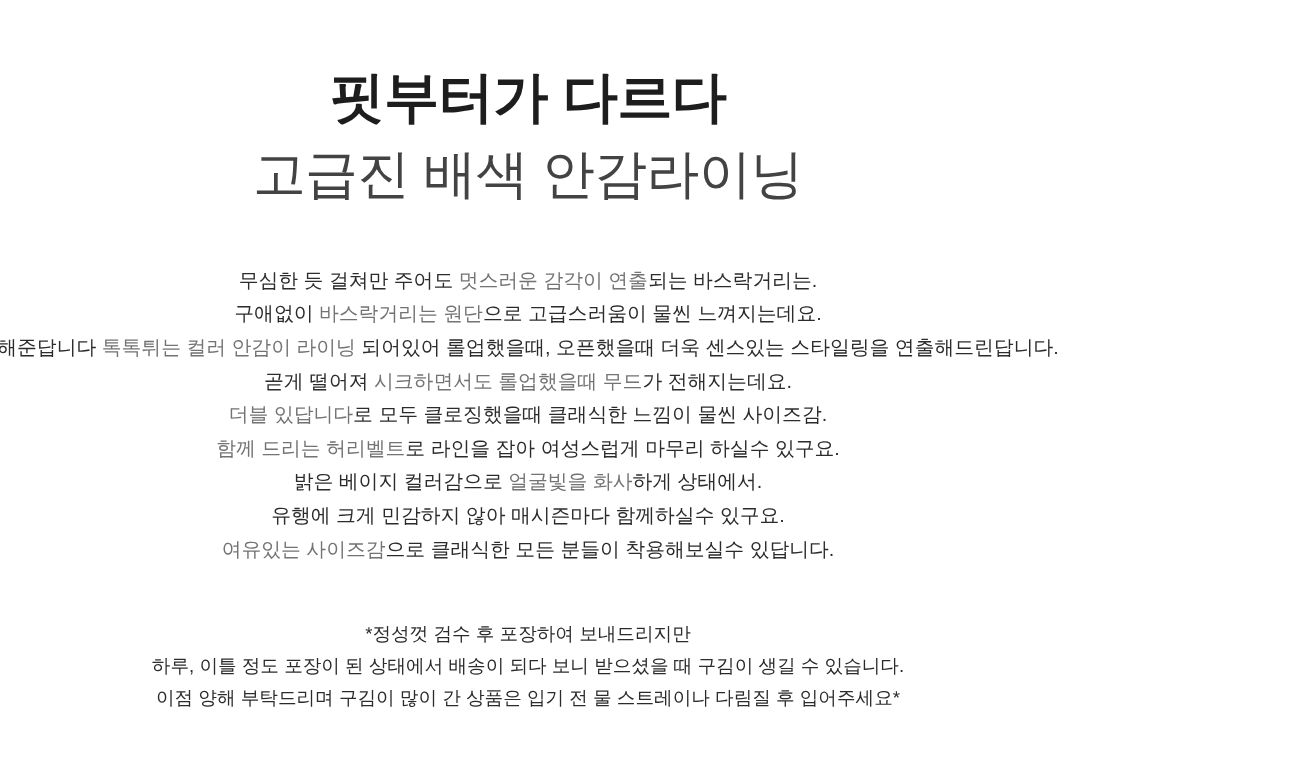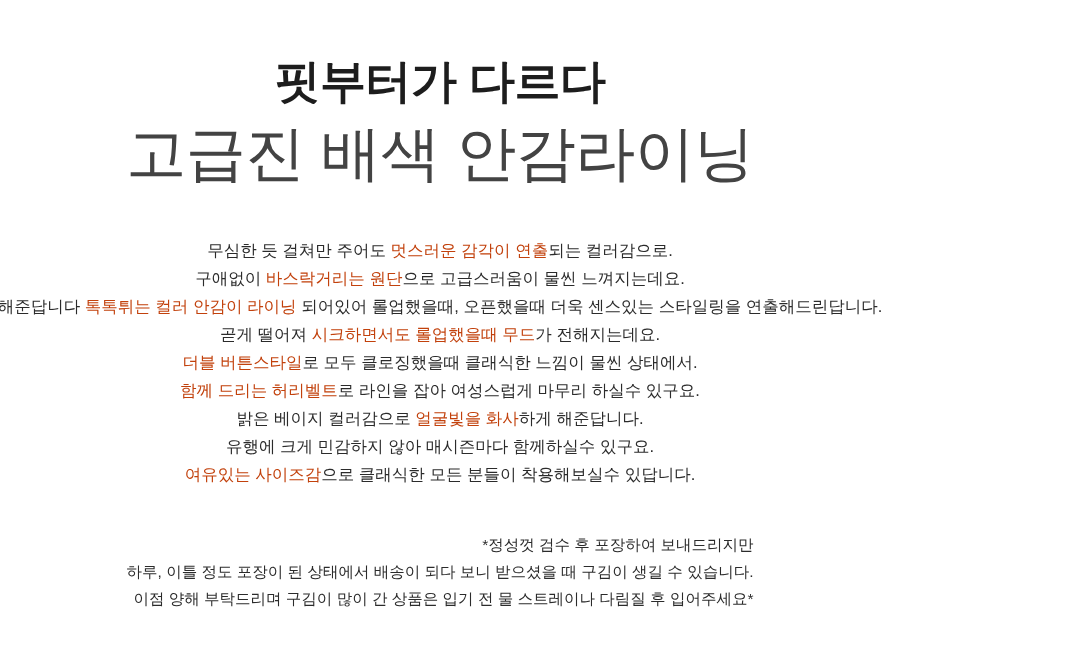--- a/index.html
+++ b/index.html
@@ -29,67 +29,67 @@
     line-height: 1.0;
   }
   .headline-primary {
     font-size: 46px;
     font-weight: bold;
     color: #1d1d1d;
     letter-spacing: -0.5px;
     margin-bottom: 20px;
   }
   .headline-secondary {
-    font-size: 60px;
+    font-size: 44px;
     font-weight: normal;
     color: #434343;
     letter-spacing: -0.5px;
   }
   .body-block {
     margin-top: 52px;
     text-align: center;
     line-height: 1.70;
     font-size: 16.5px;
     color: #2b2b2b;
   }
   .body-line {
     white-space: nowrap;
   }
   .hl {
-    color: #c2410c;
+    color: #737373;
   }
   .notice-block {
     margin-top: 44px;
-    text-align: right;
+    text-align: center;
     line-height: 1.72;
     font-size: 15.5px;
     color: #2b2b2b;
   }
   .notice-line {
     white-space: nowrap;
   }
 </style>
 </head>
 <body>
 
 <div class="page">
 
   <div class="headline-block">
     <div class="headline-primary">핏부터가 다르다</div>
     <div class="headline-secondary">고급진 배색 안감라이닝</div>
   </div>
 
   <div class="body-block" id="body-block">
-      <div class="body-line"><span>무심한 듯 걸쳐만 주어도 </span><span class="hl">멋스러운 감각이 연출</span><span>되는 컬러감으로.</span></div>
+      <div class="body-line"><span>무심한 듯 걸쳐만 주어도 </span><span class="hl">멋스러운 감각이 연출</span><span>되는 바스락거리는.</span></div>
       <div class="body-line"><span>구애없이 </span><span class="hl">바스락거리는 원단</span><span>으로 고급스러움이 물씬 느껴지는데요.</span></div>
       <div class="body-line"><span>해준답니다 </span><span class="hl">톡톡튀는 컬러 안감이 라이닝</span><span> 되어있어 롤업했을때, 오픈했을때 더욱 센스있는 스타일링을 연출해드린답니다.</span></div>
       <div class="body-line"><span>곧게 떨어져 </span><span class="hl">시크하면서도 롤업했을때 무드</span><span>가 전해지는데요.</span></div>
-      <div class="body-line"><span class="hl">더블 버튼스타일</span><span>로 모두 클로징했을때 클래식한 느낌이 물씬 상태에서.</span></div>
+      <div class="body-line"><span class="hl">더블 있답니다</span><span>로 모두 클로징했을때 클래식한 느낌이 물씬 사이즈감.</span></div>
       <div class="body-line"><span class="hl">함께 드리는 허리벨트</span><span>로 라인을 잡아 여성스럽게 마무리 하실수 있구요.</span></div>
-      <div class="body-line"><span>밝은 베이지 컬러감으로 </span><span class="hl">얼굴빛을 화사</span><span>하게 해준답니다.</span></div>
+      <div class="body-line"><span>밝은 베이지 컬러감으로 </span><span class="hl">얼굴빛을 화사</span><span>하게 상태에서.</span></div>
       <div class="body-line"><span>유행에 크게 민감하지 않아 매시즌마다 함께하실수 있구요.</span></div>
       <div class="body-line"><span class="hl">여유있는 사이즈감</span><span>으로 클래식한 모든 분들이 착용해보실수 있답니다.</span></div>
     </div>
 
   <div class="notice-block" id="notice-block">
       <div class="notice-line">*정성껏 검수 후 포장하여 보내드리지만</div>
       <div class="notice-line">하루, 이틀 정도 포장이 된 상태에서 배송이 되다 보니 받으셨을 때 구김이 생길 수 있습니다.</div>
       <div class="notice-line">이점 양해 부탁드리며 구김이 많이 간 상품은 입기 전 물 스트레이나 다림질 후 입어주세요*</div>
     </div>
 

